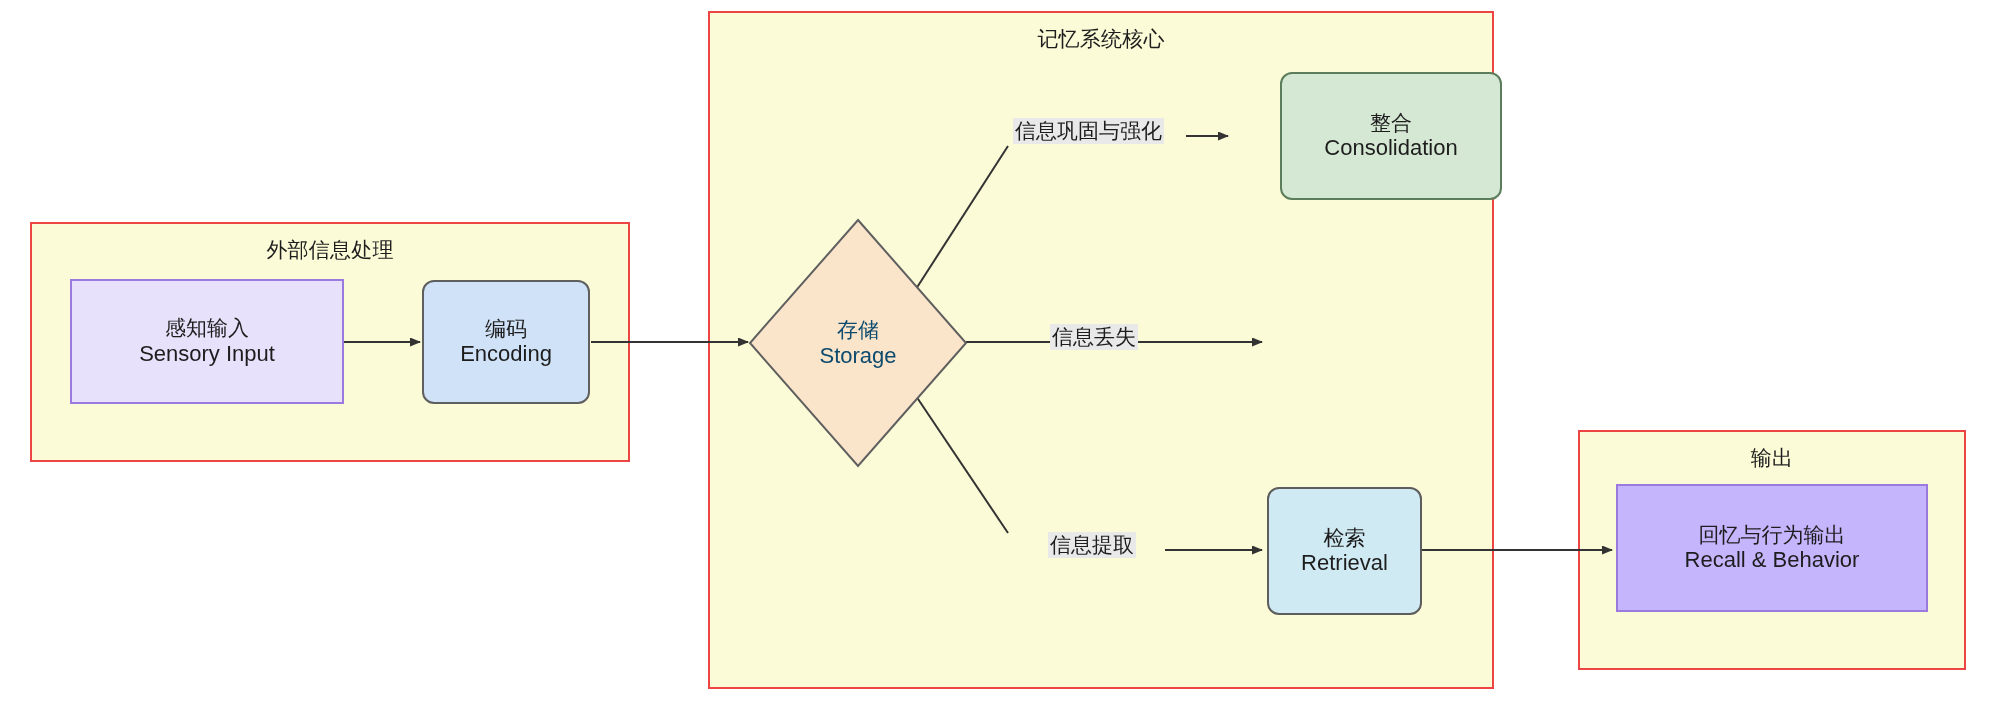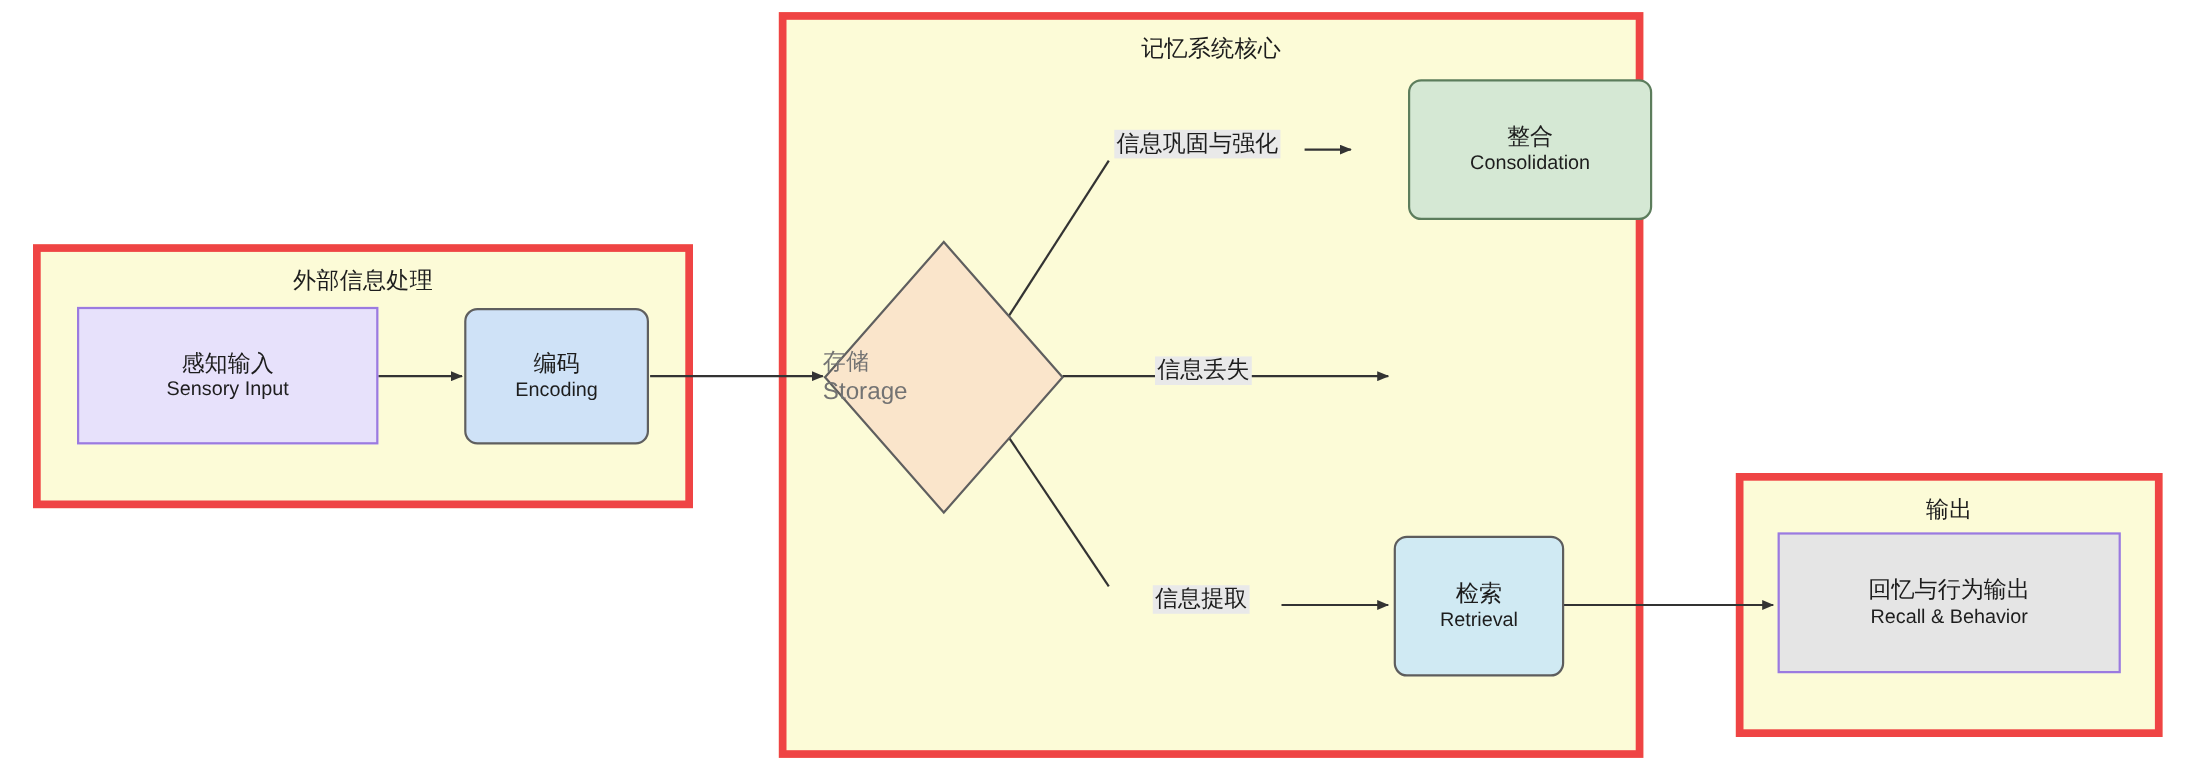--- a/index.html
+++ b/index.html
@@ -17,21 +17,21 @@
   #canvas {
     position: absolute;
     left: 0; top: 0;
     width: 1996px;
     height: 701px;
   }
   
   .group {
     position: absolute;
     background: #fcfbd7;
-    border: 7px solid #ef4444;
+    border: 2px solid #ef4444;
     box-sizing: border-box;
   }
   .group-title {
     position: absolute;
     left: 0;
     right: 0;
     text-align: center;
     font-size: 21px;
     color: #1d1d1d;
     letter-spacing: .2px;
@@ -44,38 +44,38 @@
     display: flex;
     flex-direction: column;
     align-items: center;
     justify-content: center;
     border: 2px solid #666;
     color: #1d1d1d;
     line-height: 1.22;
     text-align: center;
   }
   .node .cn { font-size: 21px; }
-  .node .en { font-size: 18px; }
+  .node .en { font-size: 22px; }
   .rounded { border-radius: 12px; }
 
   .n-sensory   { background: #e7e1fb; border-color: #9b7ae0; }
   .n-encoding  { background: #cfe2f7; border-color: #5f5f5f; }
   .n-consolid  { background: #d5e8d4; border-color: #5c7d5c; }
   .n-forget    { background: #f6d2dd; border-color: #7a5461; }
   .n-retrieval { background: #d0eaf3; border-color: #5d5d5d; }
-  .n-recall    { background: #e5e5e5; border-color: #9b7ae0; }
+  .n-recall    { background: #c4b5fd; border-color: #9b7ae0; }
 
   
   .diamond-wrap { position: absolute; }
   .diamond-label {
     position: absolute;
     left: 0; right: 0; top: 50%;
     transform: translateY(-50%);
-    text-align: left;
-    color: #737373;
+    text-align: center;
+    color: #0c4a6e;
     line-height: 1.22;
     pointer-events: none;
   }
   .diamond-label .cn { font-size: 21px; display:block; }
   .diamond-label .en { font-size: 22px; display:block; }
 
   
   .edge-label {
     position: absolute;
     background: #e9e9e9;

